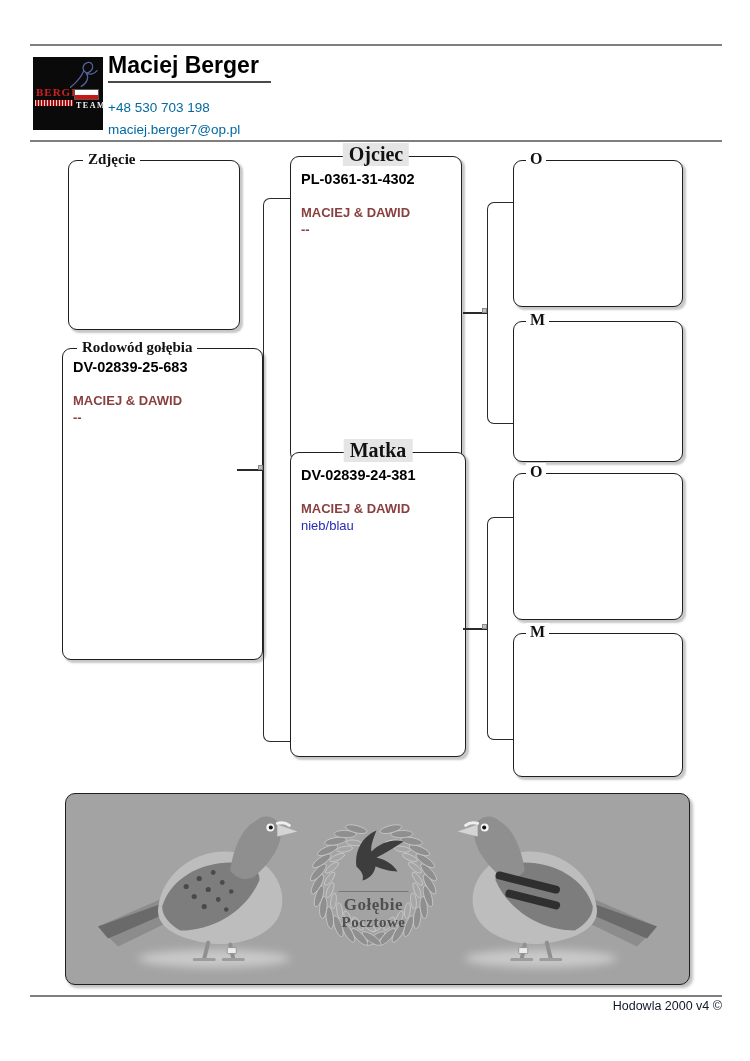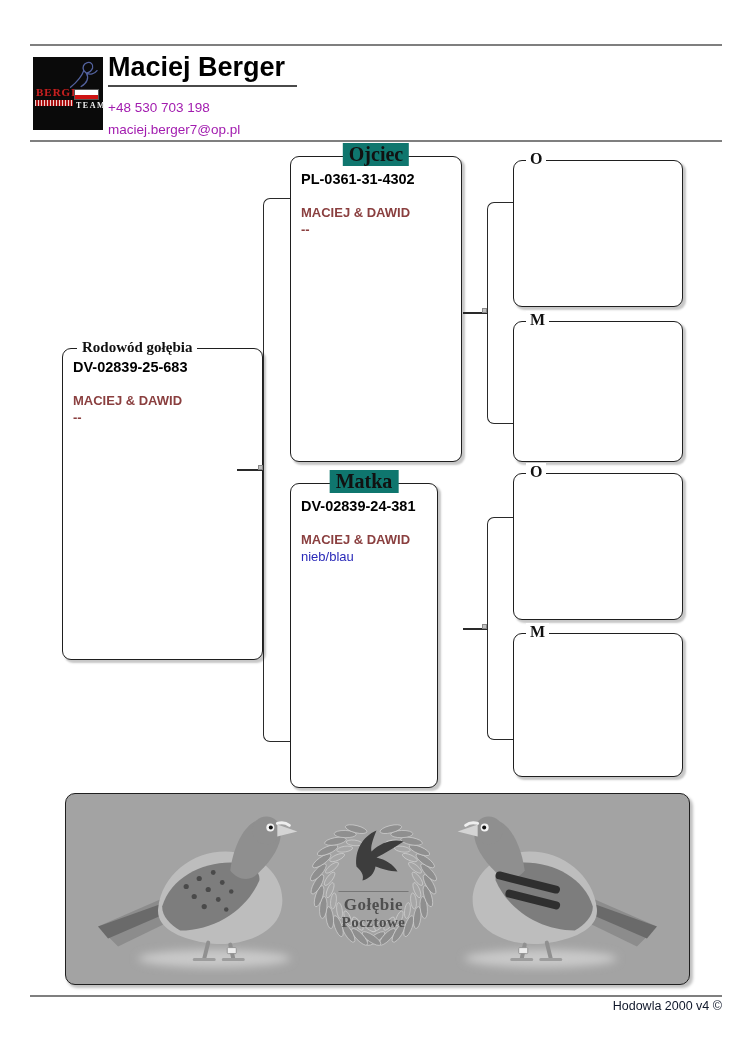--- a/index.html
+++ b/index.html
@@ -11,30 +11,30 @@
   
   #logo { position:absolute; left:33px; top:57px; width:70px; height:73px; background:#0a0a0a; }
   #logo .brand { position:absolute; left:3px; top:29px; color:#c52222; font-family:"Liberation Serif",serif;
                  font-weight:bold; font-size:11px; letter-spacing:1px; text-shadow:0 0 1px #400; }
   #logo .banner { position:absolute; left:2px; top:43px; width:38px; height:6px; background:#a81414;
                   background-image:repeating-linear-gradient(90deg, rgba(255,255,255,.8) 0 1px, transparent 1px 3px); }
   #logo .flag { position:absolute; left:41px; top:32px; width:25px; height:11px; border:1px solid #555; }
   #logo .flag .w { height:50%; background:#fff; } #logo .flag .r { height:50%; background:#ce1414; }
   #logo .team { position:absolute; left:43px; top:44px; color:#f4f4f4; font-family:"Liberation Serif",serif;
                 font-weight:bold; font-size:8px; letter-spacing:1.5px; }
-  #title { position:absolute; left:108px; top:52px; font-size:27px; font-weight:bold; color:#000;
+  #title { position:absolute; left:108px; top:52px; font-size:23px; font-weight:bold; color:#000;
            border-bottom:2px solid #4a4a4a; padding:0 12px 2px 0; }
-  .contact { position:absolute; left:108px; font-size:13.5px; color:#a21caf; }
+  .contact { position:absolute; left:108px; font-size:13.5px; color:#0369a1; }
 
   
   .box { position:absolute; border:1.6px solid #1f1f1f; border-radius:9px; background:#fff;
          box-shadow:2.5px 2.5px 2px rgba(0,0,0,.22); }
   .legend { position:absolute; top:-10px; left:14px; background:#fff; padding:0 5px;
             font-family:"Liberation Serif",serif; font-weight:bold; font-size:15px; color:#111; white-space:nowrap; }
-  .legend-center { position:absolute; top:-14px; left:50%; transform:translateX(-50%); background:#0f766e;
+  .legend-center { position:absolute; top:-14px; left:50%; transform:translateX(-50%); background:#e5e5e5;
             padding:0 6px; font-family:"Liberation Serif",serif; font-weight:bold; font-size:20px; color:#111; }
   .legend-gp { position:absolute; top:-11px; left:12px; background:#fff; padding:0 4px;
             font-family:"Liberation Serif",serif; font-weight:bold; font-size:16px; color:#111; }
   .content { padding:10px 10px 0 10px; }
   .ring  { font-size:14.5px; font-weight:bold; color:#000; }
   .owner { font-size:13px; font-weight:bold; color:#8a3f3f; margin-top:18px; }
   .note  { font-size:13px; margin-top:2px; }
   .note.maroon { color:#8a3f3f; font-weight:bold; }
   .note.blue   { color:#2929b8; }
 
@@ -70,41 +70,44 @@
         <div class="r"></div>
       </div>
     <span class="team">TEAM</span>
   </div>
   <div id="title">Maciej Berger</div>
   <div class="contact" style="top:100px">+48 530 703 198</div>
   <div class="contact" style="top:122px">maciej.berger7@op.pl</div>
 
   <div class="rule" style="top:140px"></div>
 
+  <div class="box" style="left:68px; top:160px; width:172px; height:170px">
+    <span class="legend">Zdjęcie</span>
+  </div>
 
   <div class="box" style="left:62px; top:348px; width:201px; height:312px">
     <span class="legend">Rodowód gołębia</span>
     <div class="content">
       <div class="ring">DV-02839-25-683</div>
       <div class="owner">MACIEJ &amp; DAWID</div>
       <div class="note maroon">--</div>
     </div>
   </div>
 
 
   <div class="box" style="left:290px; top:156px; width:172px; height:306px">
     <span class="legend-center">Ojciec</span>
     <div class="content" style="padding-top:14px">
       <div class="ring">PL-0361-31-4302</div>
       <div class="owner">MACIEJ &amp; DAWID</div>
       <div class="note maroon">--</div>
     </div>
   </div>
 
-  <div class="box" style="left:290px; top:483px; width:148px; height:305px">
+  <div class="box" style="left:290px; top:452px; width:176px; height:305px">
     <span class="legend-center">Matka</span>
     <div class="content" style="padding-top:14px">
       <div class="ring">DV-02839-24-381</div>
       <div class="owner">MACIEJ &amp; DAWID</div>
       <div class="note blue">nieb/blau</div>
     </div>
   </div>
 
   <div class="box" style="left:513px; top:160px; width:170px; height:147px">
     <span class="legend-gp">O</span>

